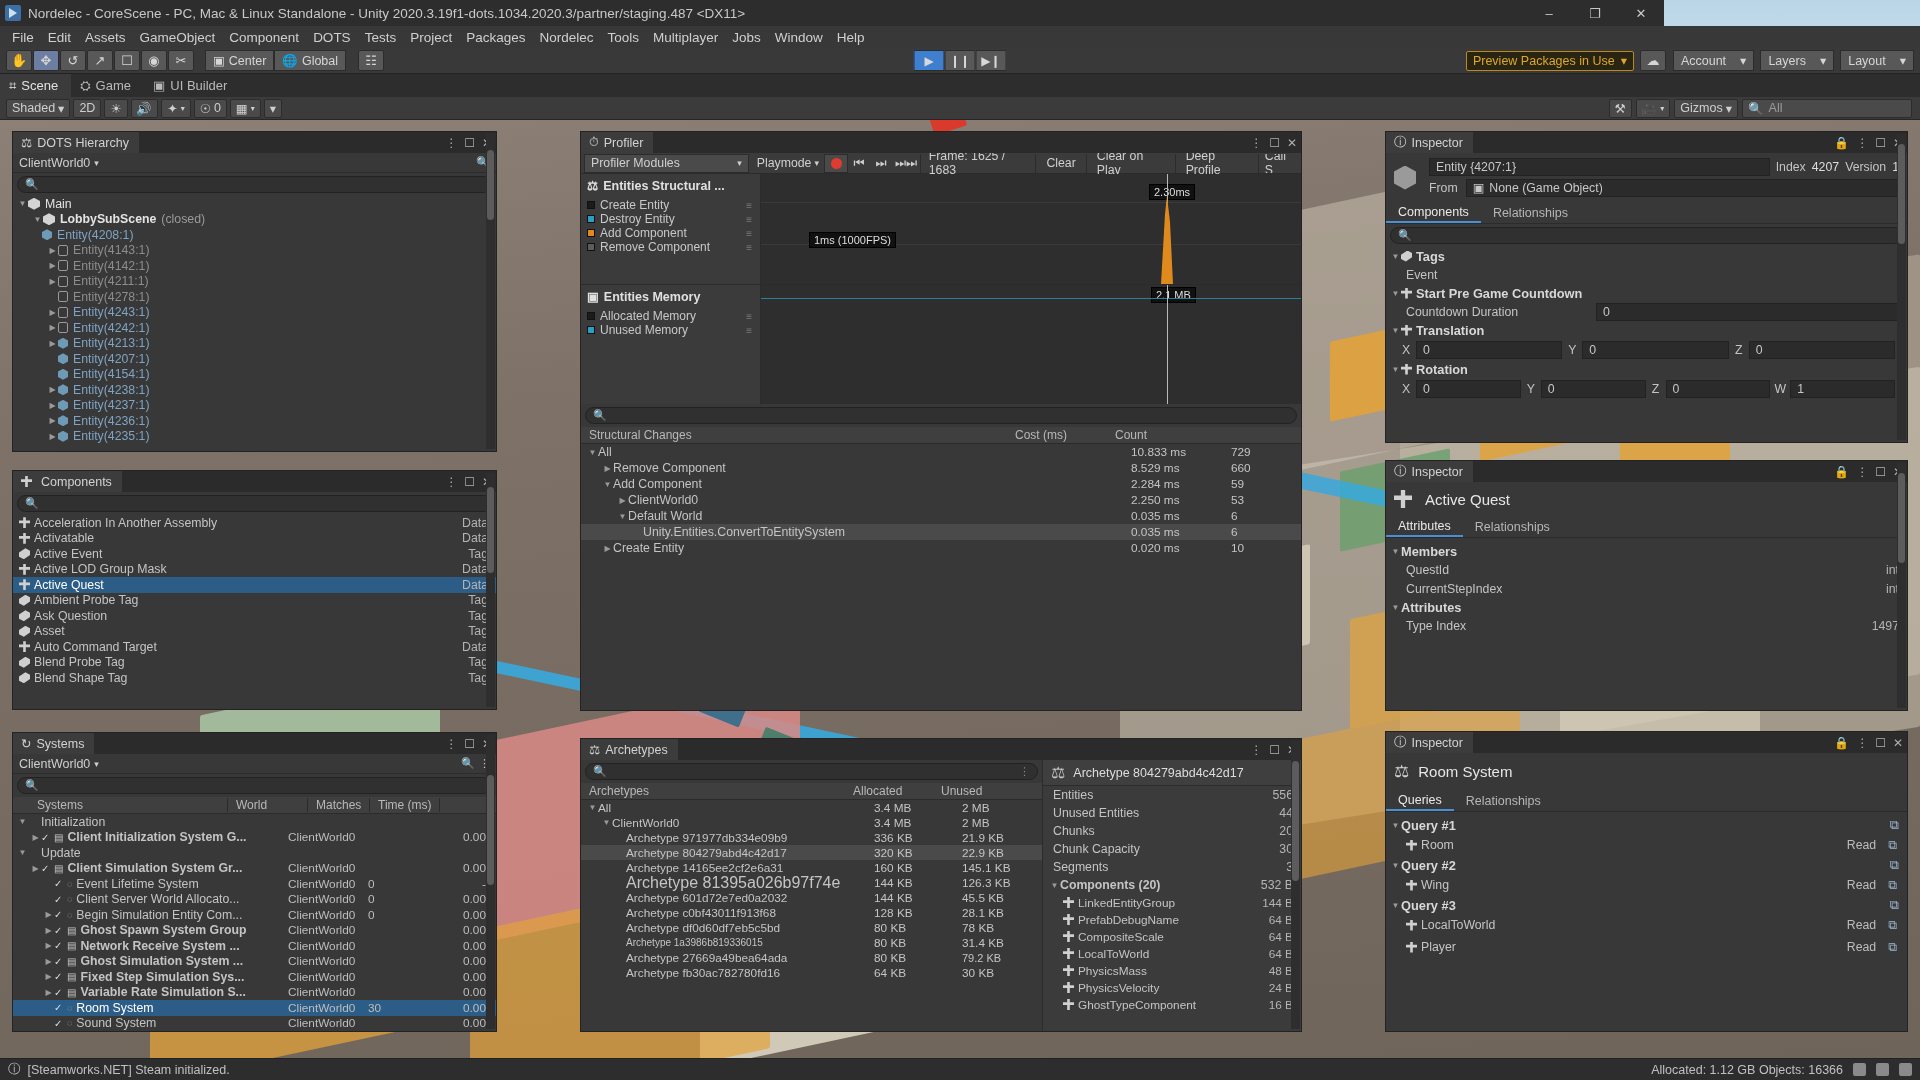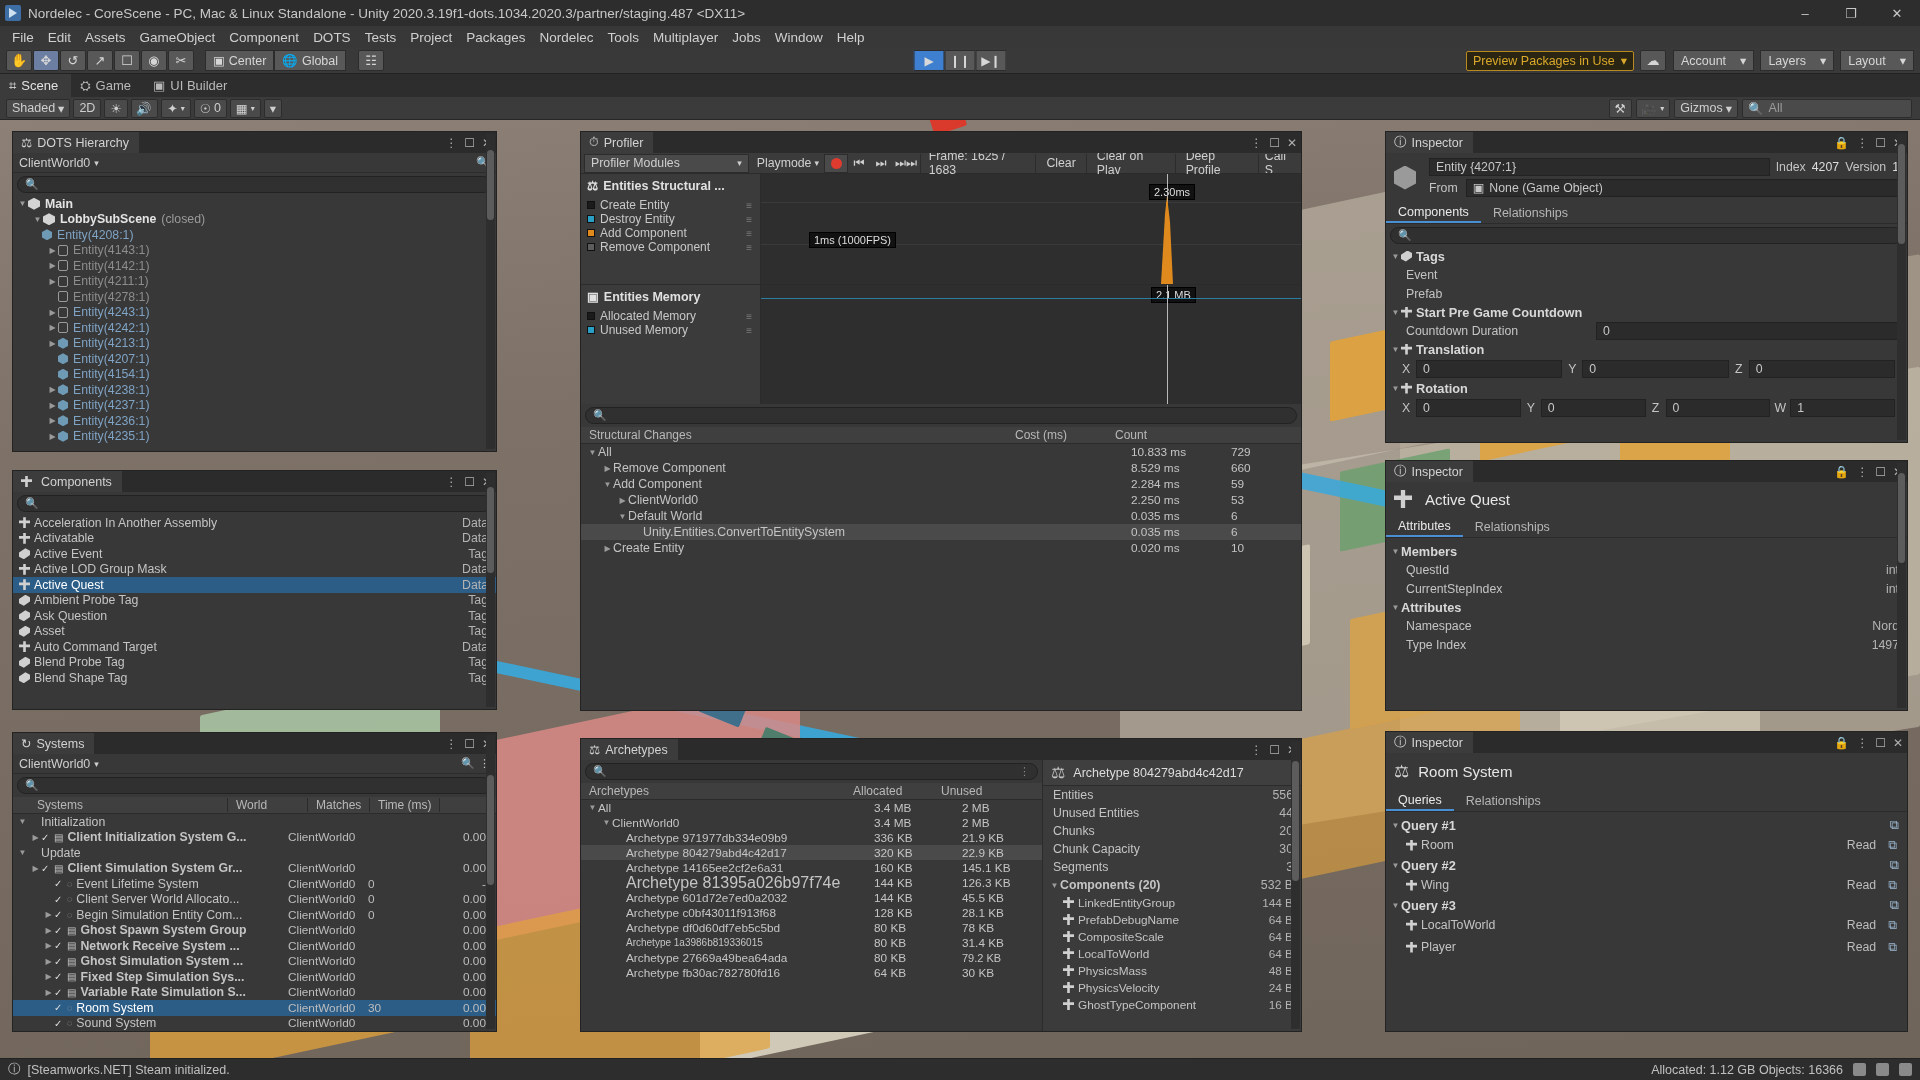--- a/index.html
+++ b/index.html
@@ -11,21 +11,21 @@
   .scene-bg { position:absolute; inset:0;
     background:
       linear-gradient(180deg,#b9d6e8 0%,#cfe0ea 8%,#dfe5e6 13%,#c9bfb6 17%,#9b8f85 22%,#8b7f74 40%,#7d7167 100%);
     z-index:0; }
   .ground { position:absolute; left:0; top:110px; width:1920px; height:970px;
     background:linear-gradient(175deg,#8d8177 0%,#7e7268 30%,#6f6459 100%); }
   .tile { position:absolute; border-radius:2px; }
   .veh { position:absolute; border-radius:2px; }
 
   
-  .titlebar { position:absolute; left:0; top:0; width:1920px; height:26px;
+  .titlebar { position:absolute; left:0; top:0; width:1664px; height:26px;
     background:#2d2d2d; display:flex; align-items:center; z-index:50; }
   .titlebar .ico { width:16px;height:16px;margin:0 7px 0 5px;background:#3d6ea5;
     border-radius:2px; position:relative; }
   .titlebar .ico:after{content:"";position:absolute;left:4px;top:3px;width:8px;height:10px;
     background:#cfe0f0;clip-path:polygon(0 0,100% 50%,0 100%);}
   .titlebar .t { font-size:13.5px; color:#c8c8c8; }
   .winbtns { position:absolute; right:0; top:0; height:26px; display:flex; }
   .winbtn { width:46px; height:26px; display:flex; align-items:center; justify-content:center;
     color:#c8c8c8; font-size:13px; }
 
@@ -296,21 +296,21 @@
       <span style="font-size:11px;color:#9a9a9a">🔍</span>
     </div>
     <div class="srch">
       <span>🔍</span>
       <span title=""></span>
     </div>
     <div class="rows" id="hier-rows">
         <div class="row" style="padding-left:4px">
           <span class="tw">▼</span>
           <span class="unitylogo"></span>
-          <span style="color:#e4e4e4;font-weight:bold">Main</span>
+          <span style="color:#e4e4e4;font-weight:normal">Main</span>
         </div>
         <div class="row" style="padding-left:19px">
           <span class="tw">▼</span>
           <span class="unitylogo"></span>
           <span style="color:#e4e4e4;font-weight:bold">LobbySubScene</span>
           <span style="color:#9a9a9a;margin-left:5px"> (closed)</span>
         </div>
         <div class="row" style="padding-left:18px">
           <span class="tw"></span>
           <span class="hex fill"></span>
@@ -1033,23 +1033,20 @@
     </div>
     <div class="rows" id="ie-rows">
         <div class="foldrow">
           <span class="tw">▼</span>
           <span class="ico-tag"></span>
           <span>Tags</span>
         </div>
         <div class="row" style="padding-left:20px;height:19px">
           <span style="width:190px">Event</span>
         </div>
-        <div class="row" style="padding-left:20px;height:19px">
-          <span style="width:190px">Prefab</span>
-        </div>
         <div class="foldrow">
           <span class="tw">▼</span>
           <span class="ico-cmp"></span>
           <span>Start Pre Game Countdown</span>
         </div>
         <div class="row" style="padding-left:20px;height:19px">
           <span style="width:190px">Countdown Duration</span>
           <div class="ifield" style="flex:1;margin-right:8px">0</div>
         </div>
         <div class="foldrow">
@@ -1120,24 +1117,20 @@
         </div>
         <div class="row" style="padding-left:20px;height:19px">
           <span>CurrentStepIndex</span>
           <span class="cell-r">int</span>
         </div>
         <div class="foldrow">
           <span class="tw">▼</span>
           <span>Attributes</span>
         </div>
         <div class="row" style="padding-left:20px;height:19px">
-          <span>Namespace</span>
-          <span class="cell-r">Nord</span>
-        </div>
-        <div class="row" style="padding-left:20px;height:19px">
           <span>Type Index</span>
           <span class="cell-r">1497</span>
         </div>
       </div>
     <div class="scrollv">
         <i style="top:10px;height:90px"></i>
       </div>
   </div>
 
   <div class="panel" style="left:1385px;top:731px;width:523px;height:301px;">

